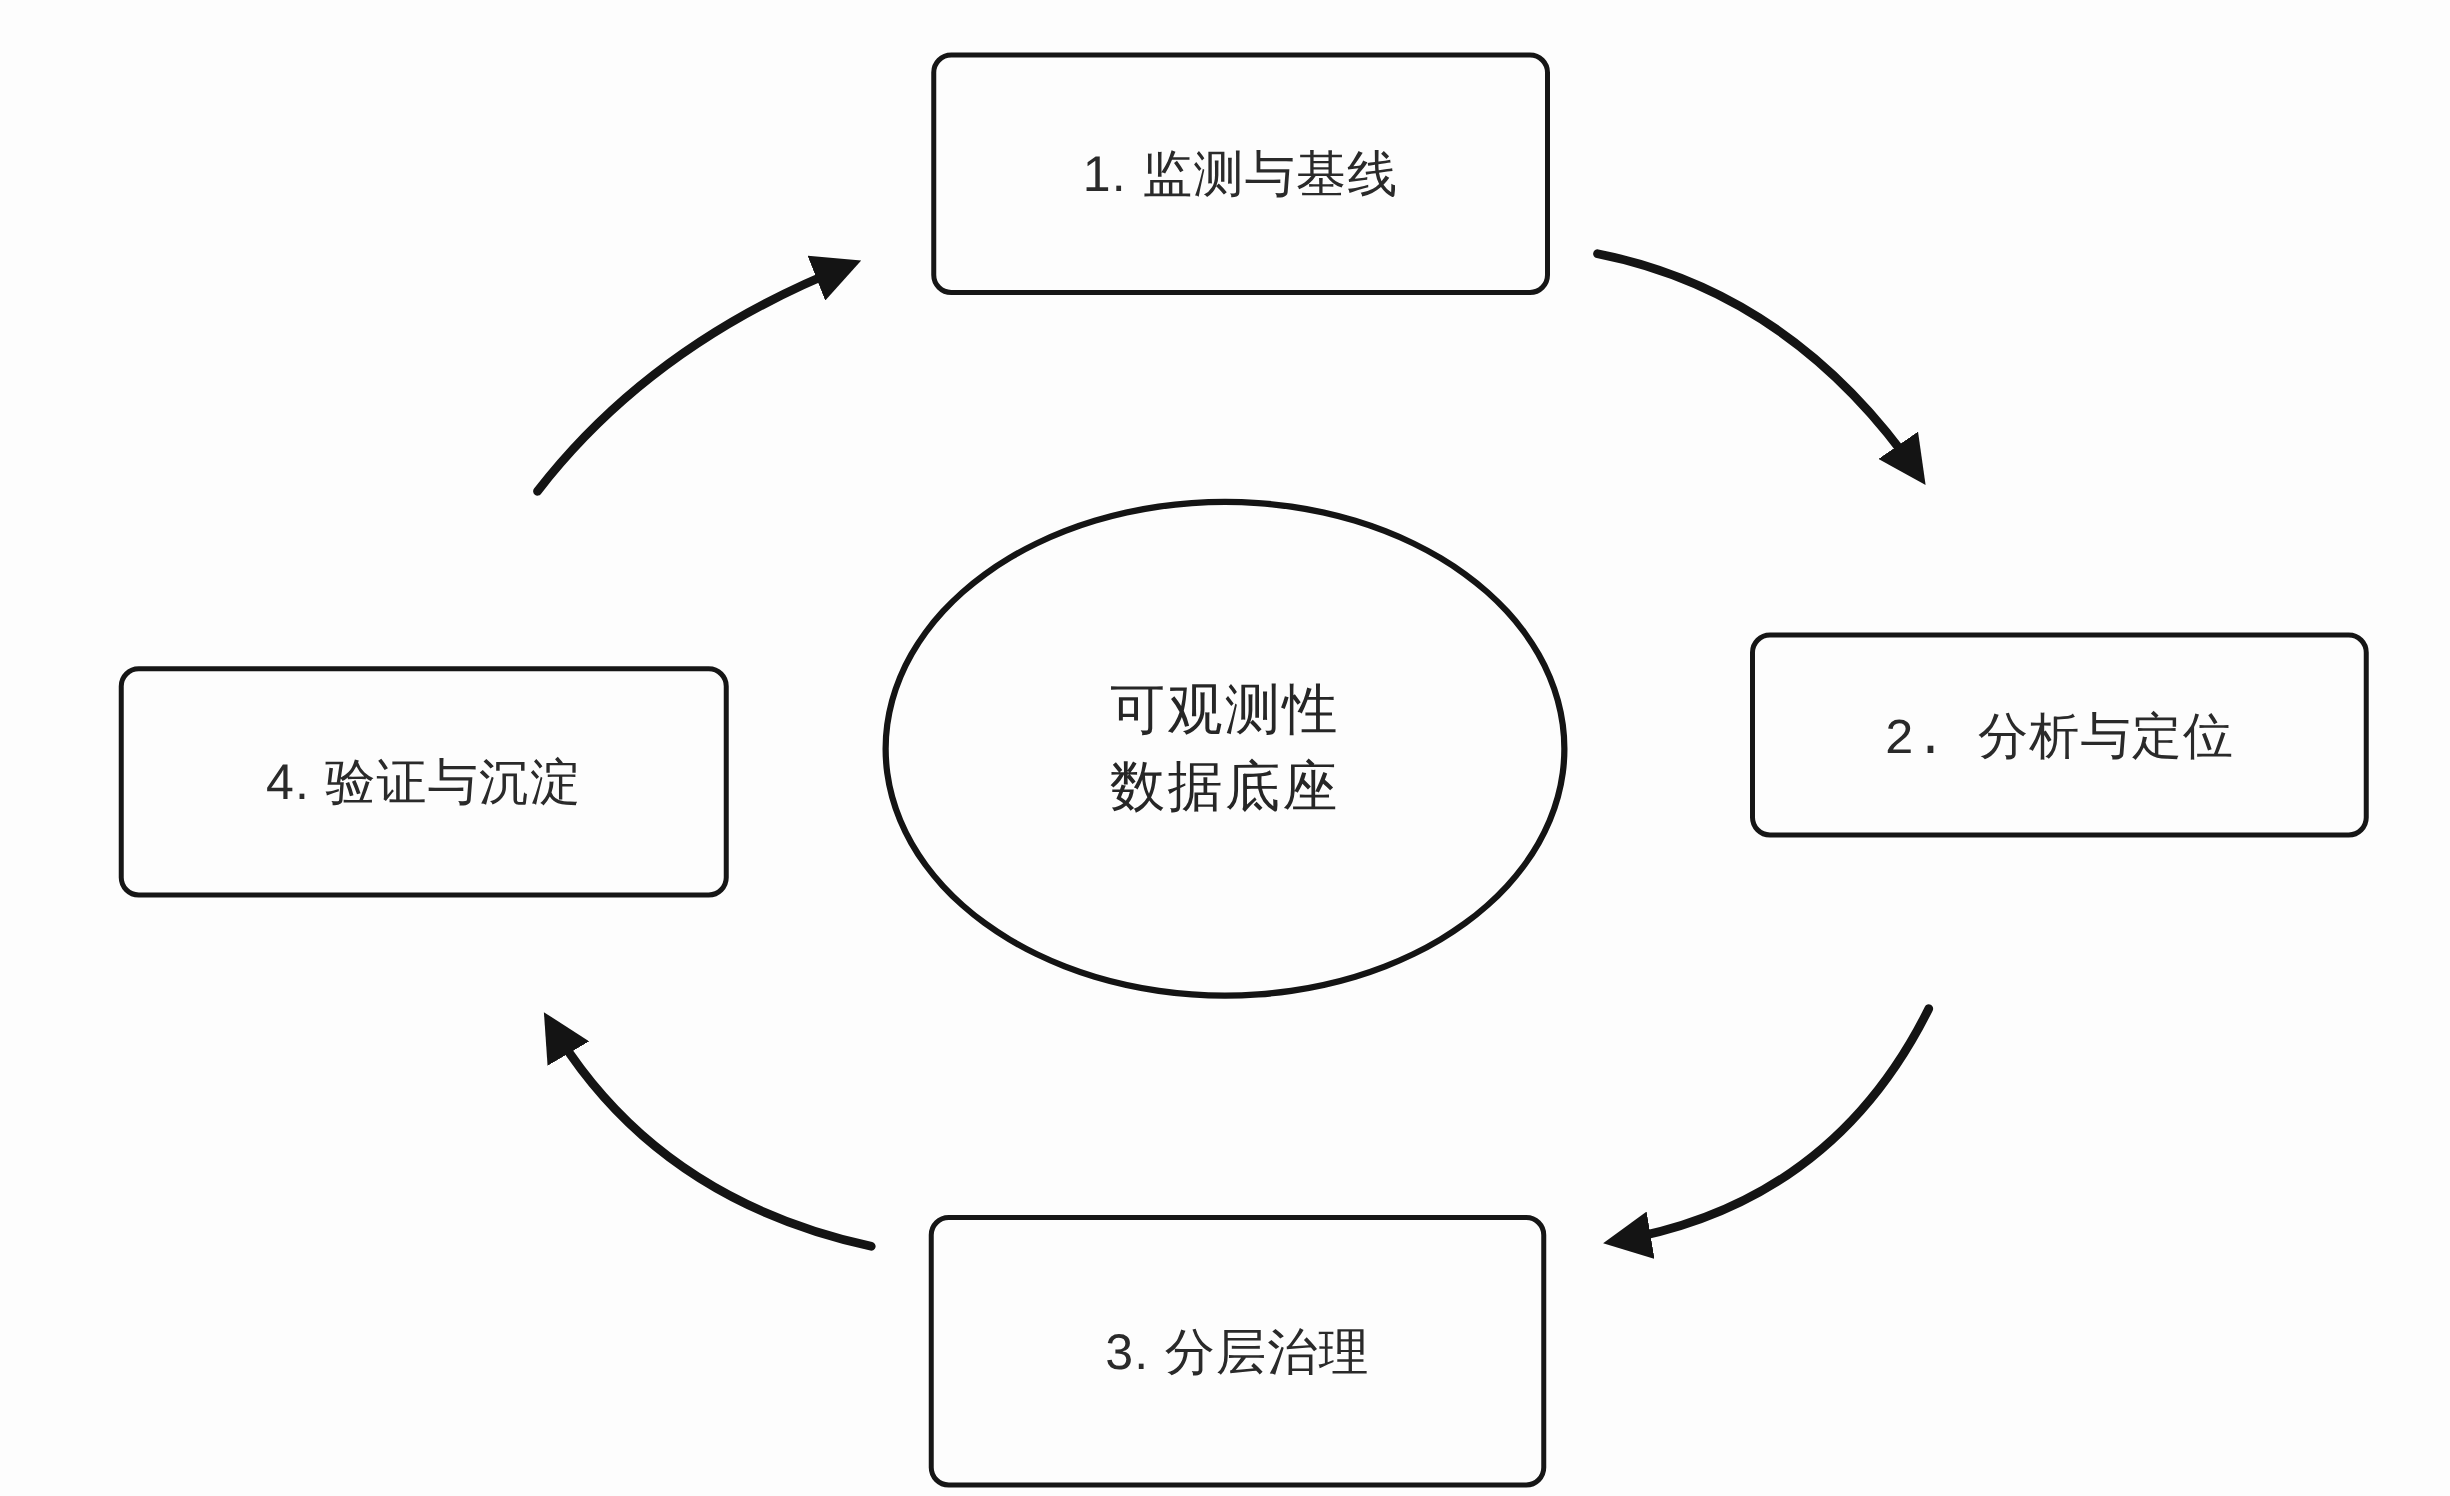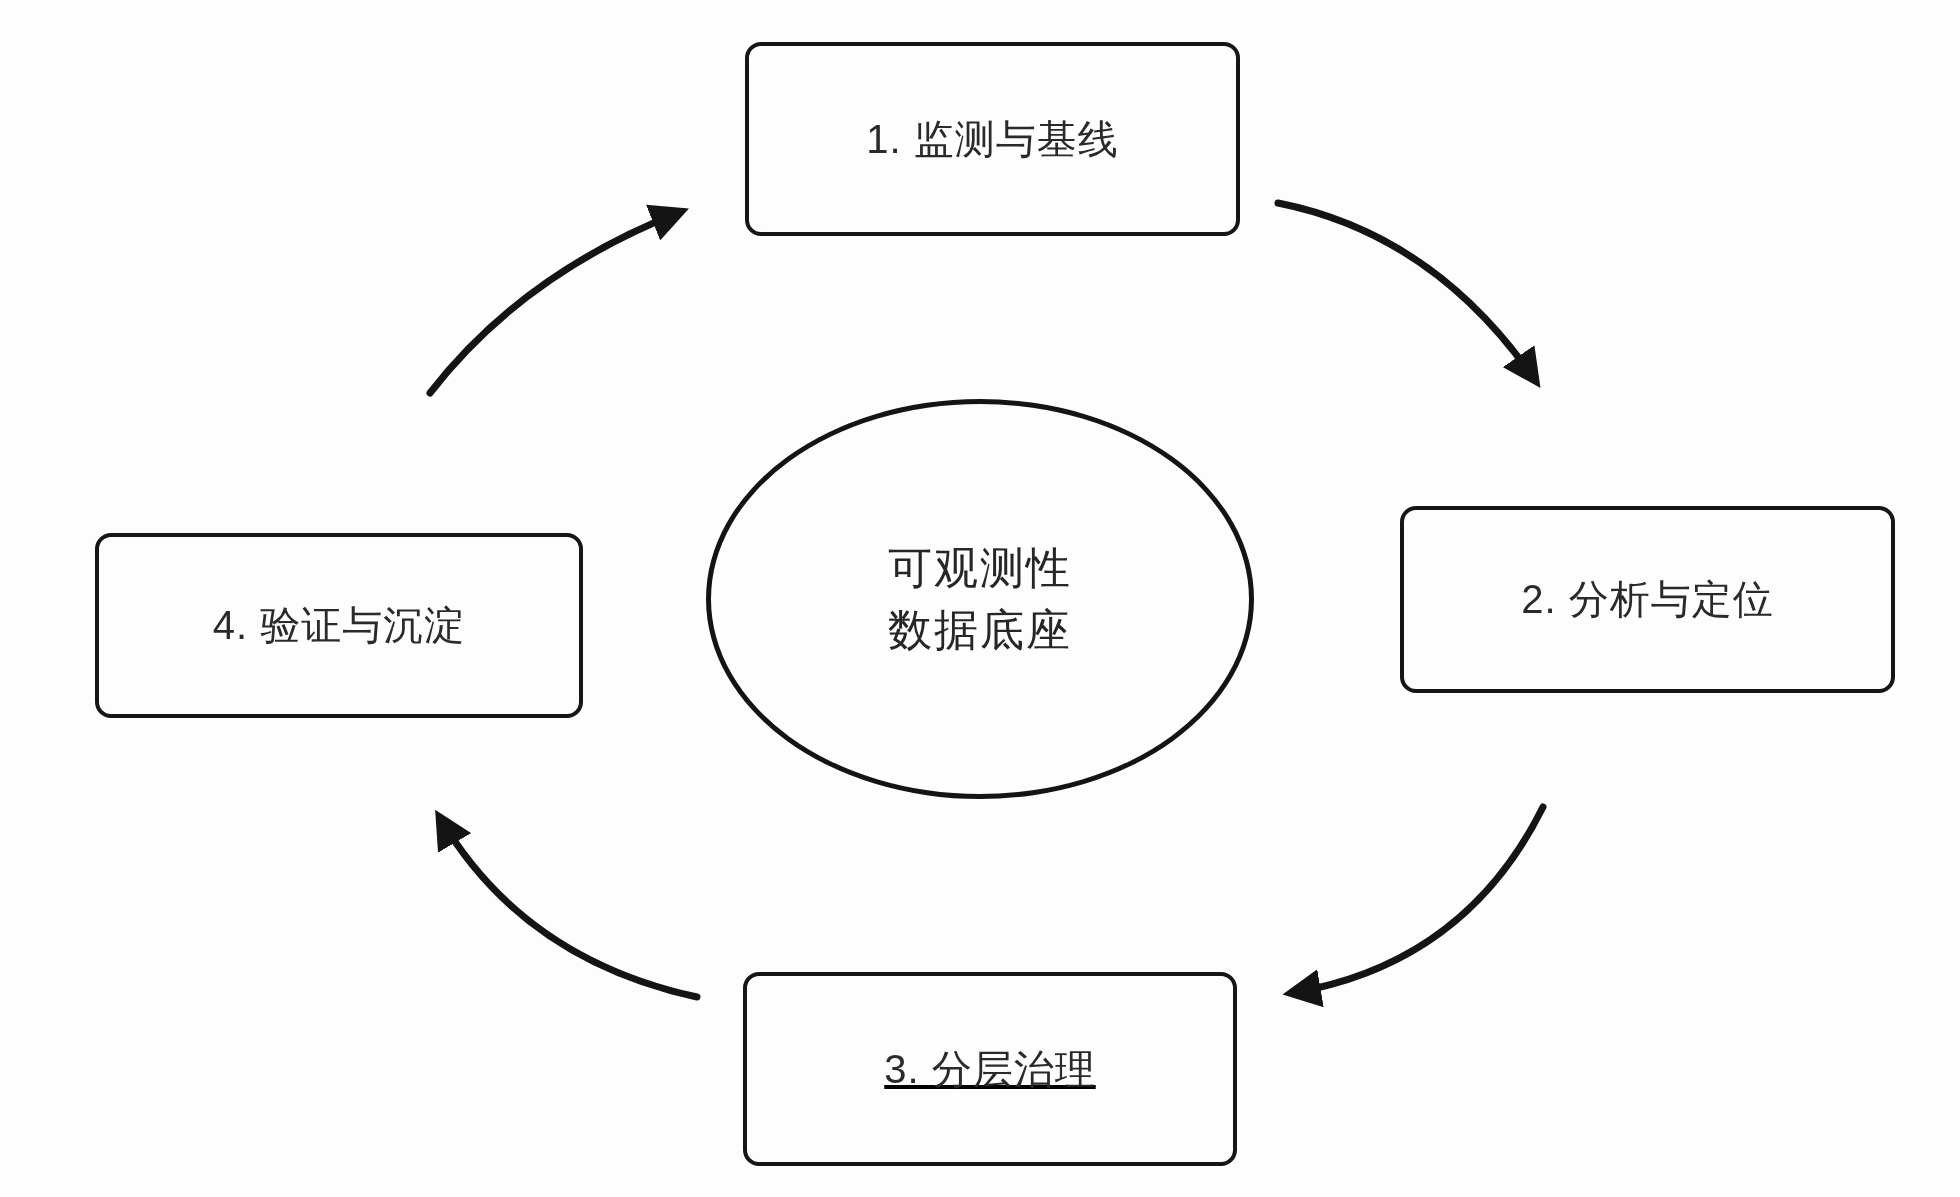--- a/index.html
+++ b/index.html
@@ -32,22 +32,22 @@
     justify-content: center;
     box-sizing: border-box;
   }
   .node-label {
     font-size: 40px;
     color: #2a2a2a;
     letter-spacing: 1px;
     white-space: nowrap;
   }
   .node-top    { left: 745px;  top: 42px;  width: 495px; height: 194px; }
-  .node-right  { left: 1400px; top: 506px; width: 495px; height: 187px; }
-  .node-bottom { left: 743px;  top: 972px; width: 494px; height: 194px; text-decoration: underline; }
+  .node-right  { left: 1400px; top: 506px; width: 495px; height: 164px; font-family: Liberation Mono, monospace; }
+  .node-bottom { left: 743px;  top: 972px; width: 494px; height: 218px; }
   .node-left   { left: 95px;   top: 533px; width: 488px; height: 185px; }
   .center-ellipse {
     position: absolute;
     left: 706px;
     top: 399px;
     width: 548px;
     height: 400px;
     border: 5px solid #141414;
     border-radius: 50%;
     background: #fdfdfd;

